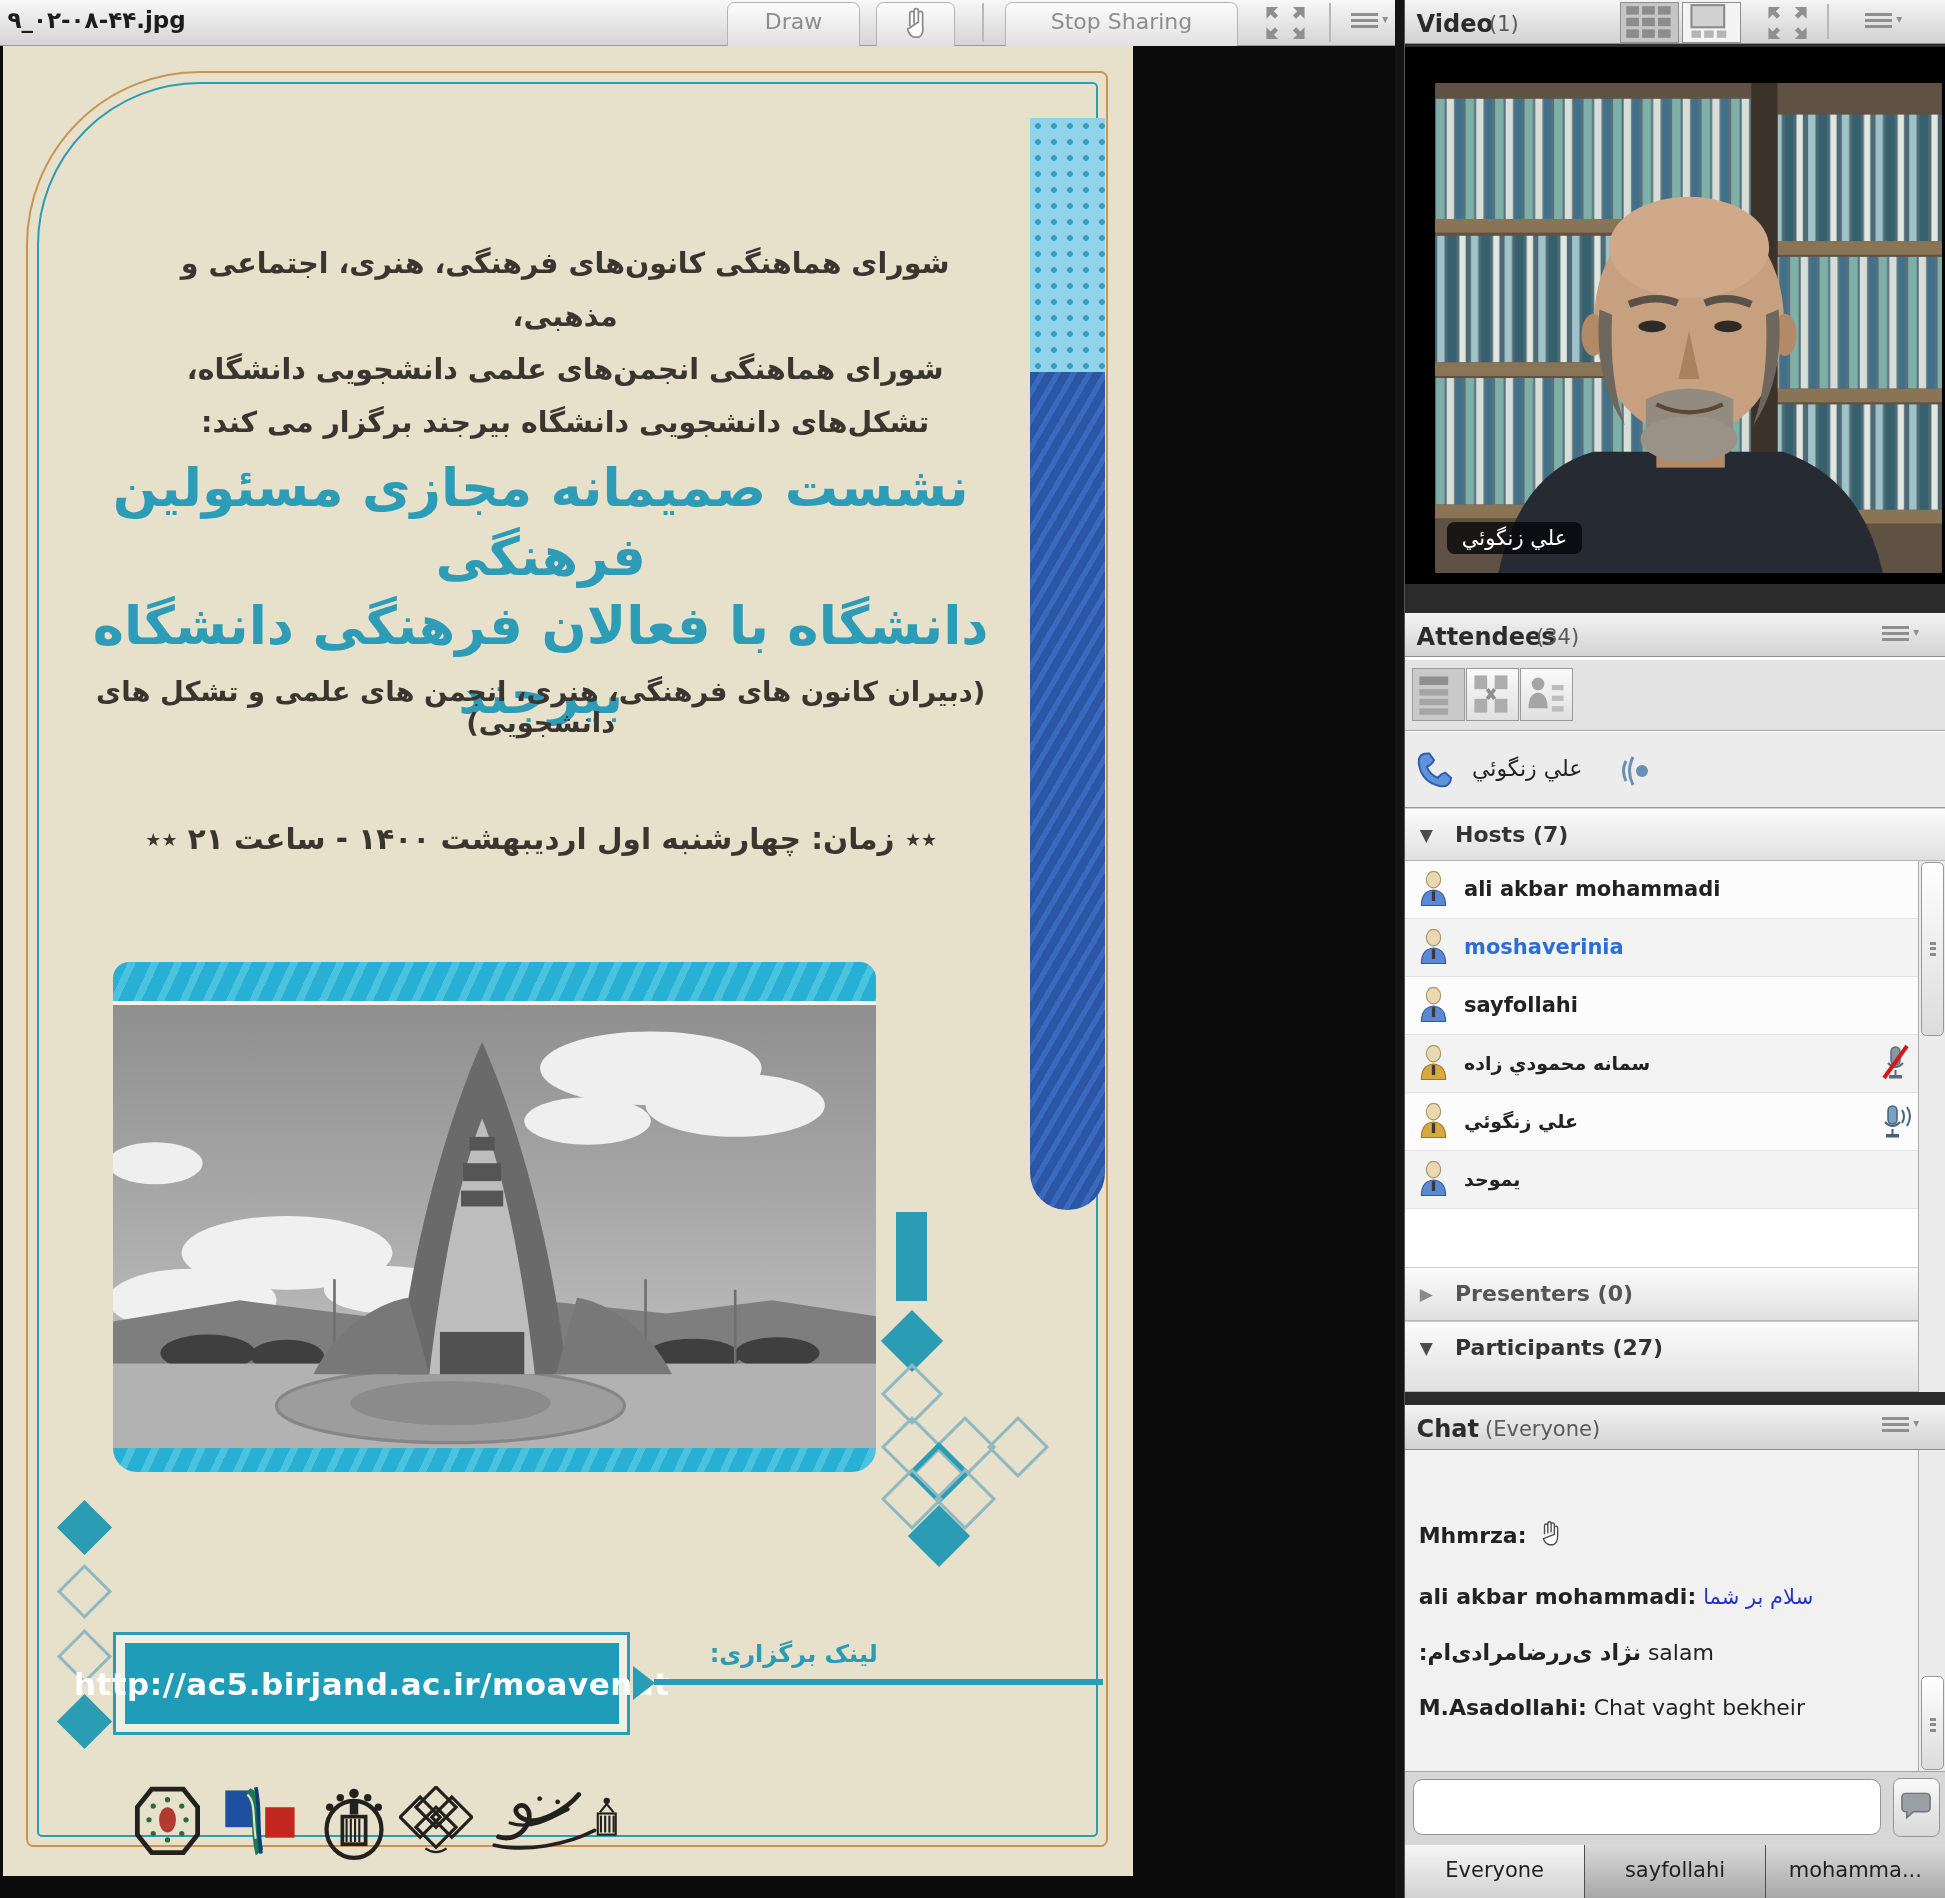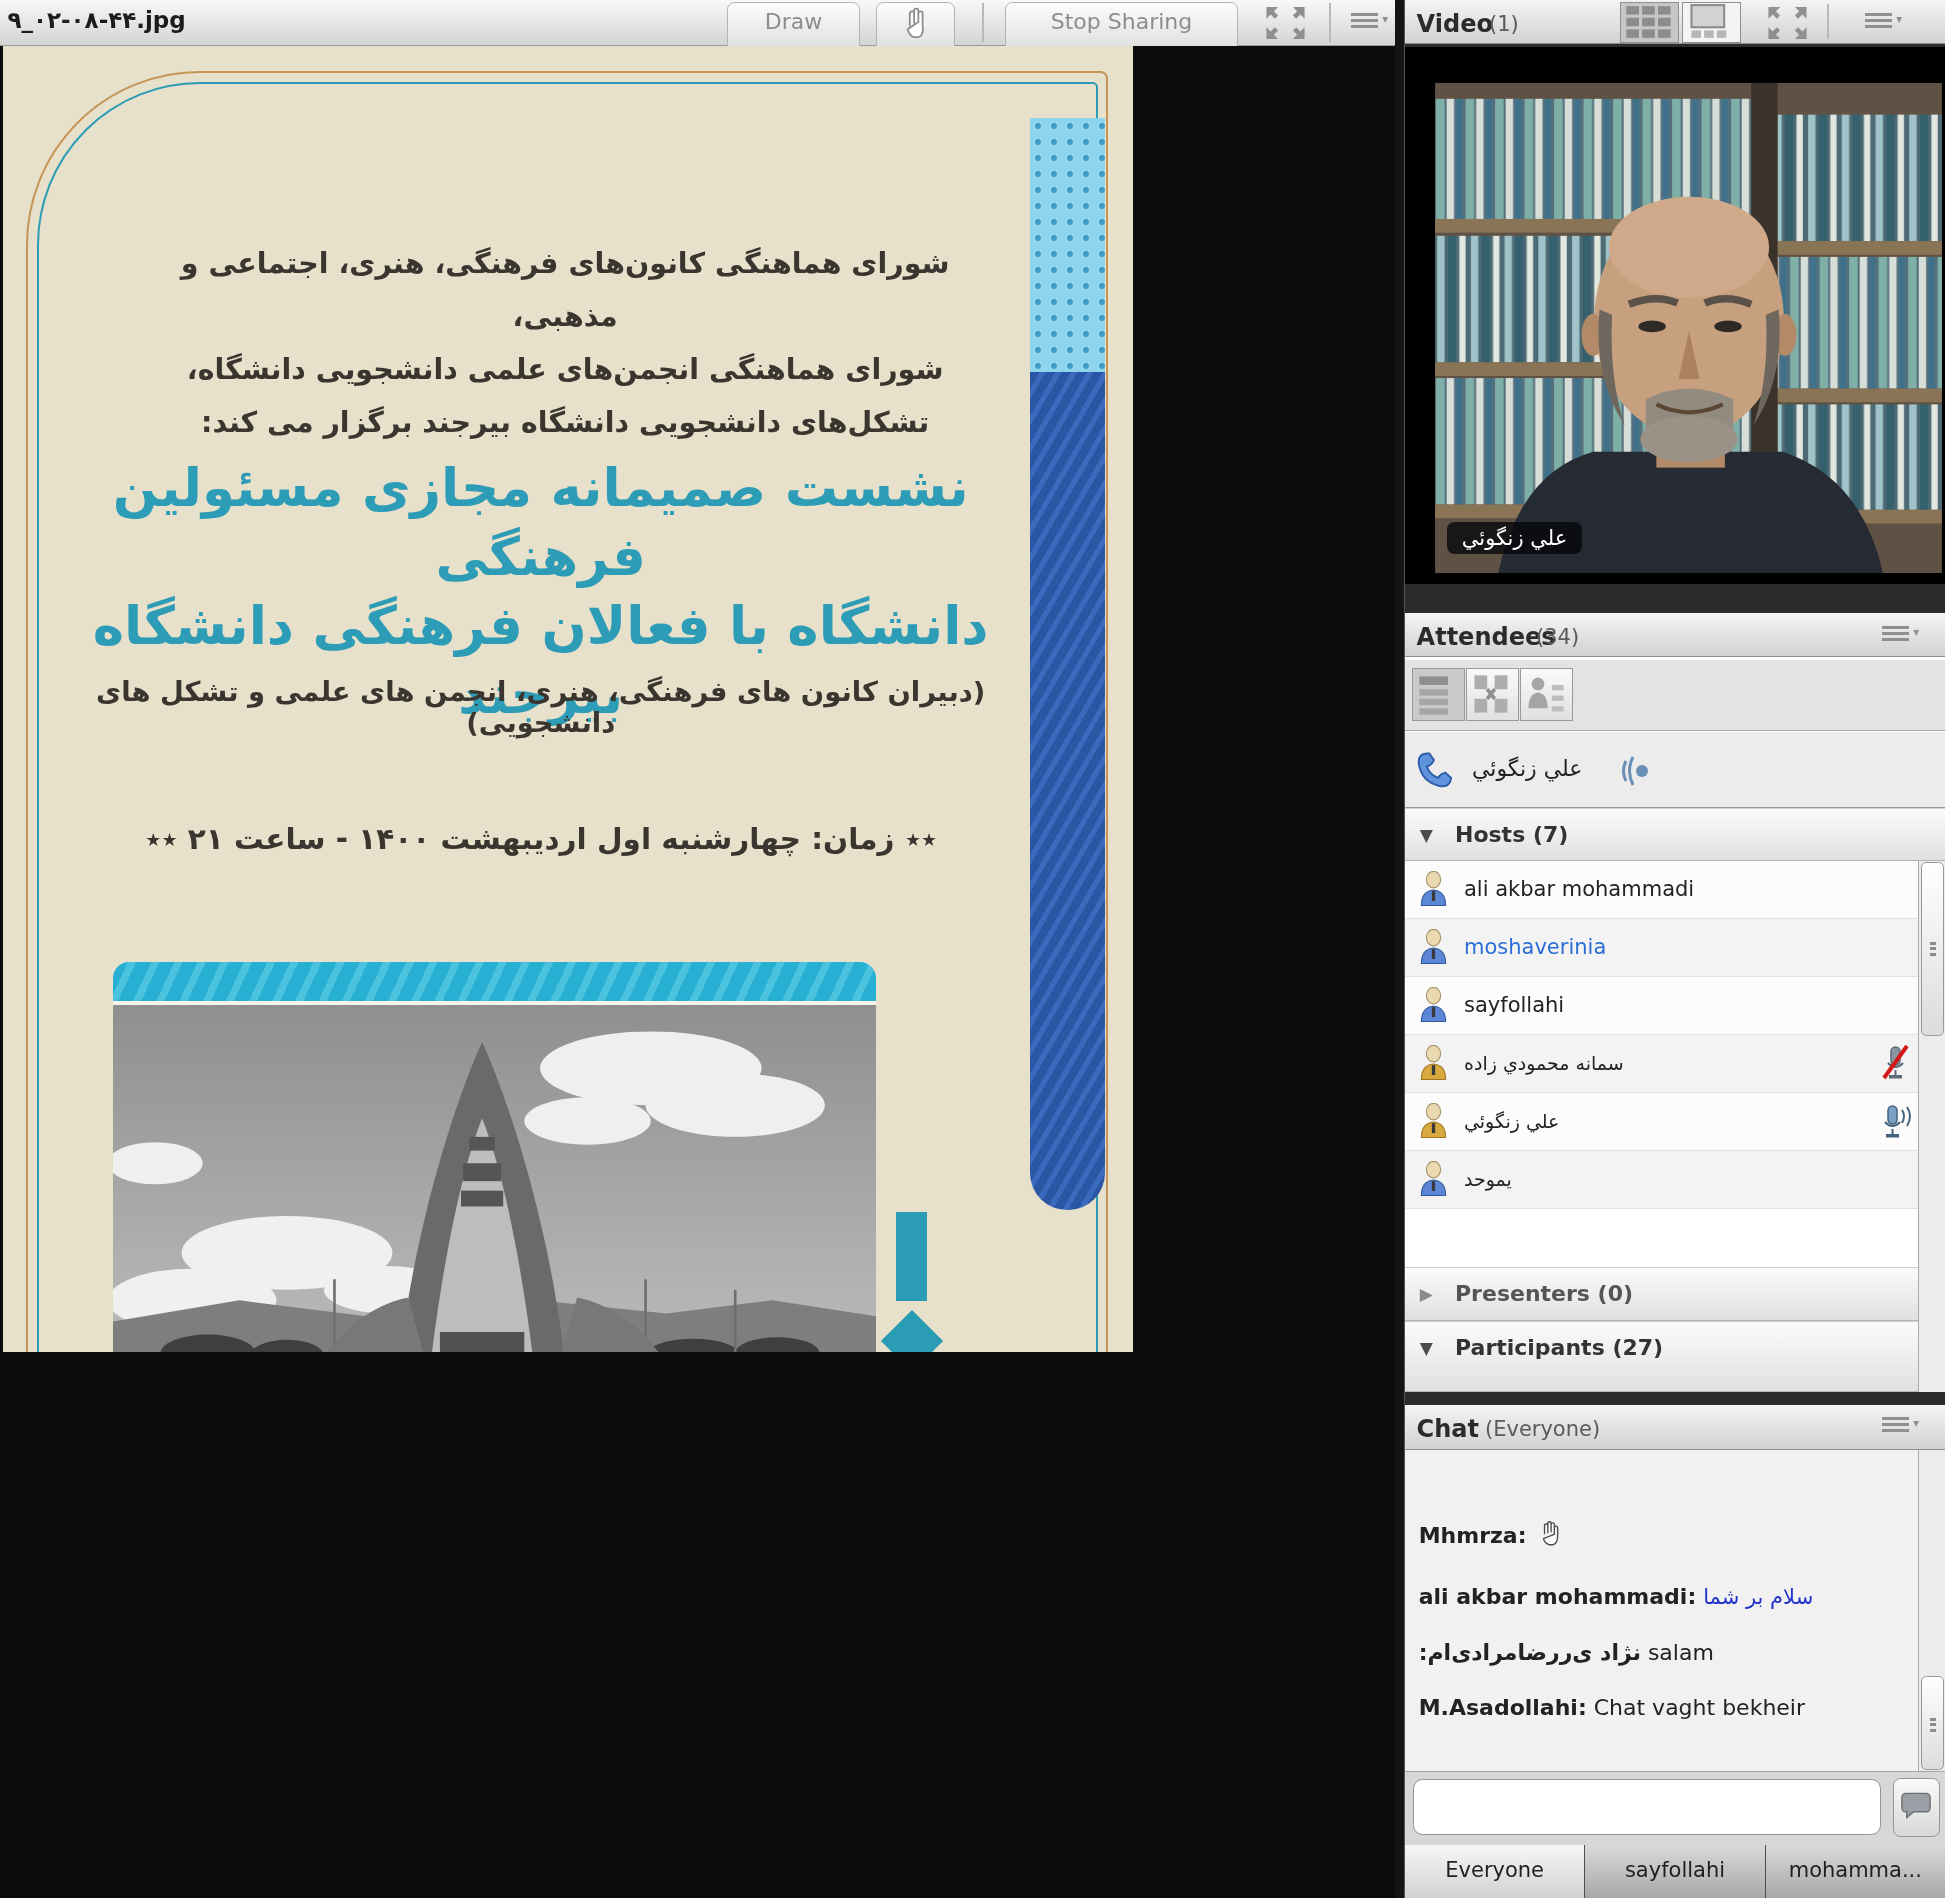--- a/index.html
+++ b/index.html
@@ -12,21 +12,21 @@
     border:1.6px solid #b3b3b3;border-radius:7.4px;color:#8d8d8d;font-size:22px;text-align:center;line-height:37px;}
   #btn-draw{left:727px;width:133px;}
   #btn-pointer{left:876px;width:79px;}
   #btn-stop{left:1005px;width:233px;}
   .tsep{position:absolute;top:3.2px;width:1.6px;height:39px;background:#b9b9b9;}
   .menu-icon{position:absolute;width:37px;height:25px;}
   .menu-icon i{display:block;width:27.4px;height:3.2px;background:#8f8f8f;margin:2.6px 0;}
   .menu-icon em{position:absolute;right:0;top:1.1px;font-style:normal;color:#8f8f8f;font-size:11.6px;}
   #stage{position:absolute;left:0;top:46px;width:1395px;height:1852px;background:#0b0b0b;}
   
-  #poster{position:absolute;left:3.2px;top:0;width:1130px;height:1306px;background:#e7e0cb;overflow:hidden;}
+  #poster{position:absolute;left:3.2px;top:0;width:1130px;height:1830px;background:#e7e0cb;overflow:hidden;}
   #frame-tan{position:absolute;left:23px;top:25px;width:1082px;height:1776px;box-sizing:border-box;
     border:2.6px solid #c69556;border-radius:174px 7.4px 7.4px 7.4px;}
   #frame-teal{position:absolute;left:34px;top:36px;width:1061px;height:1755px;box-sizing:border-box;
     border:2.6px solid #2a9cb4;border-radius:163px 5.3px 5.3px 5.3px;}
   #band-light{position:absolute;left:1027px;top:72px;width:75px;height:254px;background-color:#8fd4ea;
     background-image:radial-gradient(circle,#3f9cc6 2.6px,rgba(0,0,0,0) 3.2px);background-size:16px 16px;}
   #band-dark{position:absolute;left:1027px;top:326px;width:75px;height:838px;border-radius:0 0 37px 37px;
     background:repeating-linear-gradient(120deg,#2a56a4 0 8.4px,#3a6abd 8.4px 13.7px);}
   .ptext{position:absolute;direction:rtl;text-align:center;color:#3a352e;}
   #org-lines{left:127px;top:191px;width:870px;font-size:28.5px;font-weight:bold;line-height:53px;}
@@ -71,21 +71,21 @@
   #att-pod{position:absolute;left:0;top:613px;width:541px;height:779px;background:#fff;overflow:hidden;}
   #att-toolbar{position:absolute;left:0;top:47px;width:541px;height:71px;background:#e3e3e3;border-bottom:1.6px solid #a5a5a5;box-sizing:border-box;}
   .att-tbtn{position:absolute;top:8.4px;width:53px;height:53px;box-sizing:border-box;border:1.6px solid #9a9a9a;background:linear-gradient(#fafafa,#e0e0e0);}
   .att-tbtn.active{background:#c9c9c9;}
   #my-row{position:absolute;left:0;top:119px;width:541px;height:76px;background:#ececec;border-bottom:1.6px solid #9a9a9a;box-sizing:border-box;}
   .sec-header{position:absolute;left:0;width:541px;background:linear-gradient(#fbfbfb,#e0e0e0);
     border-top:1.1px solid #cfcfcf;border-bottom:1.1px solid #b4b4b4;box-sizing:border-box;}
   .sec-tri{position:absolute;left:14.8px;top:16px;font-size:17px;color:#4c4c4c;}
   .sec-label{position:absolute;left:50px;top:12.7px;font-size:22px;font-weight:bold;color:#333;}
   #att-rows{position:absolute;left:0;top:248px;width:513px;}
-  .a-row{position:relative;height:58px;border-bottom:1.1px solid #e2e2e2;box-sizing:border-box;background:#fcfcfc;}
+  .a-row{position:relative;height:58px;border-bottom:1.1px solid #e2e2e2;box-sizing:border-box;background:#fcfcfc;font-weight:bold;}
   .a-row:nth-child(even){background:#f3f3f3;}
   .a-icon{position:absolute;left:11.6px;top:9.5px;}
   .a-name{position:absolute;left:59px;top:0;line-height:57px;font-size:21px;color:#222;white-space:nowrap;}
   .a-name.fa{font-size:19px;}
   .a-status{position:absolute;left:473px;top:7.4px;}
   #att-scroll{position:absolute;left:513px;top:248px;width:28.5px;height:531px;background:#ececec;border-left:1.1px solid #ababab;box-sizing:border-box;}
   .thumb{position:absolute;left:2.1px;width:23px;background:linear-gradient(#ffffff,#dcdcdc);border:1.1px solid #979797;border-radius:5.3px;box-sizing:border-box;}
   .grip{position:absolute;left:8px;width:6.3px;height:2.6px;background:#8c8c8c;}
   #chat-pod{position:absolute;left:0;top:1405px;width:541px;height:493px;background:#f1f1f1;}
   #chat-body{position:absolute;left:0;top:45px;width:513px;height:322px;background:#f1f1f1;}

